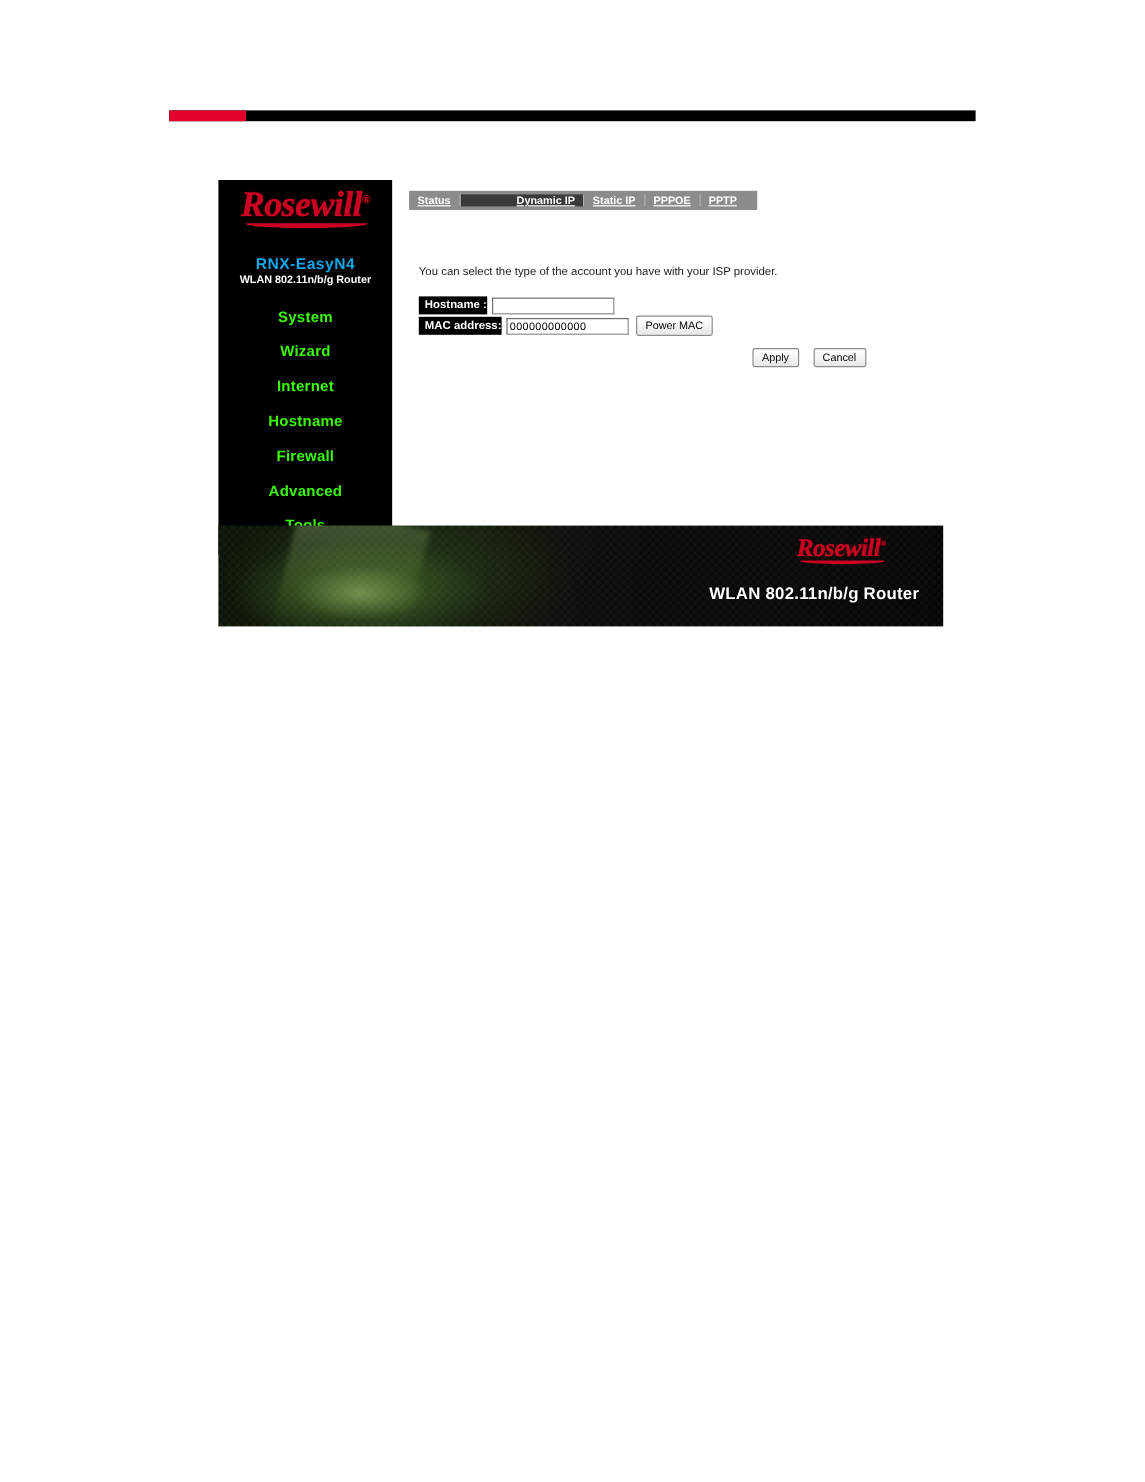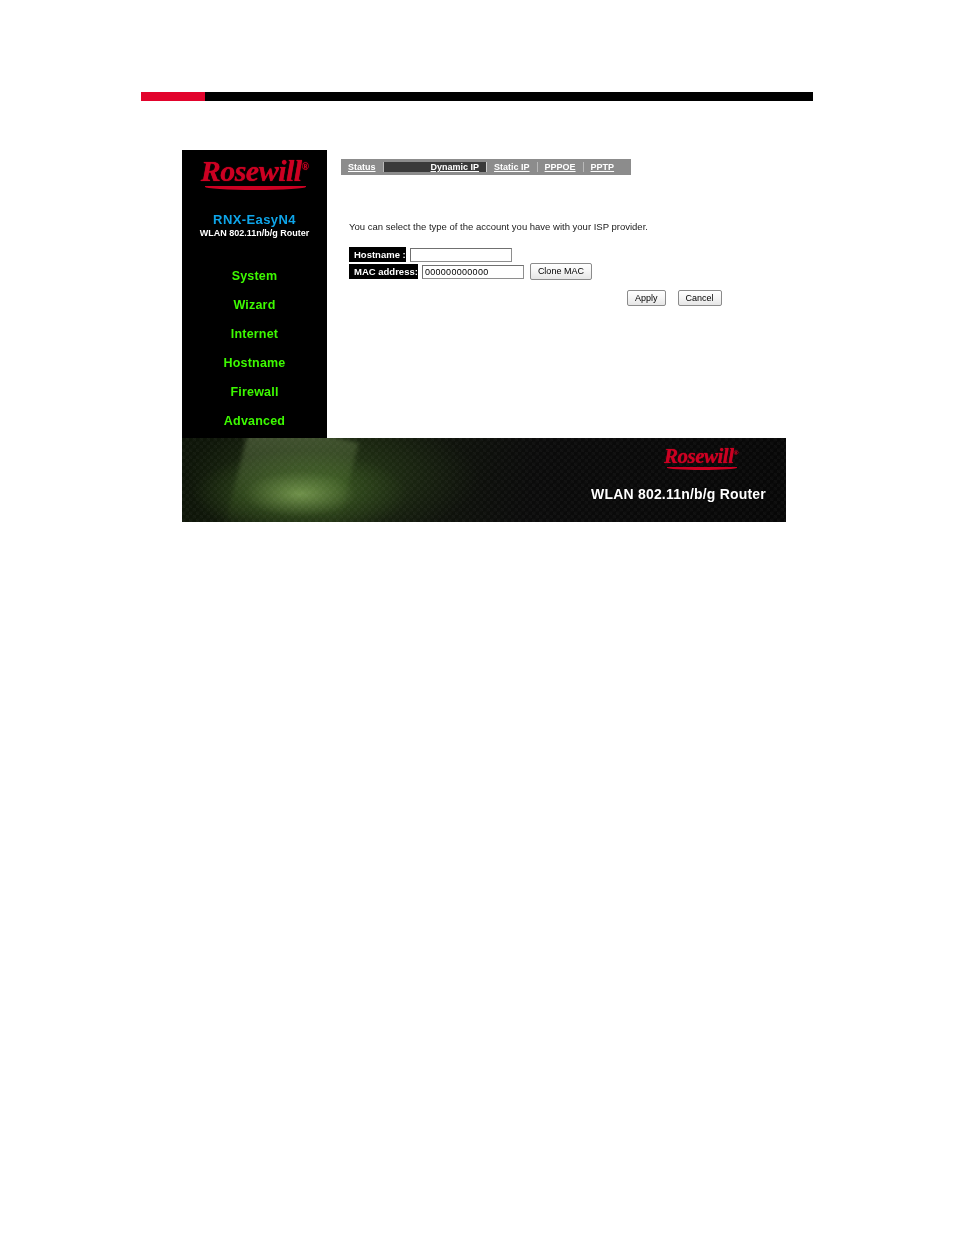--- a/index.html
+++ b/index.html
@@ -166,21 +166,21 @@
     top: 78px;
     width: 145px;
     text-align: center;
     color: #ffffff;
     font-size: 9px;
     font-weight: bold;
   }
   #sidebar-menu {
     position: absolute;
     left: 0;
-    top: 112px;
+    top: 100px;
     width: 145px;
   }
   .menu-item {
     height: 29px;
     line-height: 29px;
     text-align: center;
     color: #3dfa00;
     font-size: 12.5px;
     font-weight: bold;
     letter-spacing: 0.2px;
@@ -395,21 +395,21 @@
     <div id="desc">You can select the type of the account you have with your ISP provider.</div>
 
     <div id="form-table">
       <div class="form-row">
         <div class="form-label">Hostname :</div>
         <input class="text-input" id="hostname-input" type="text" value="" style="">
       </div>
       <div class="form-row">
         <div class="form-label">MAC address:</div>
         <input class="text-input" id="mac-input" type="text" value="000000000000" style="">
-        <button class="xp-button" id="clone-mac-button">Clone MAC</button>
+        <button class="xp-button" id="clone-mac-button">Power MAC</button>
       </div>
     </div>
 
     <div id="action-row">
       <button class="xp-button">Apply</button>
       <button class="xp-button">Cancel</button>
     </div>
   </div>
 
   <div id="footer-banner">

